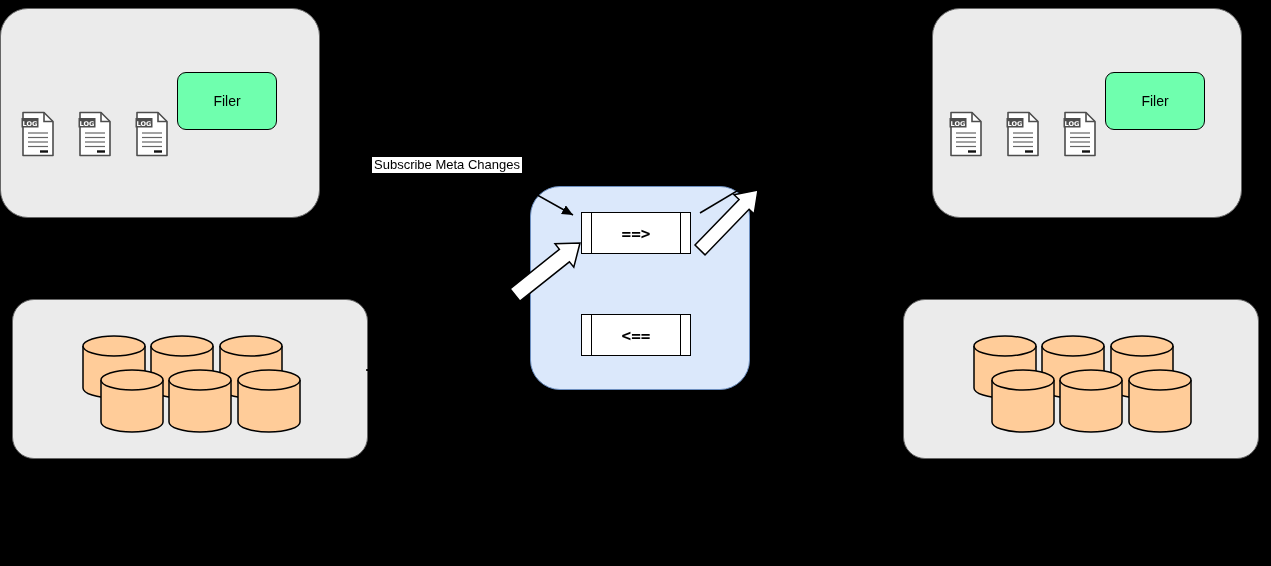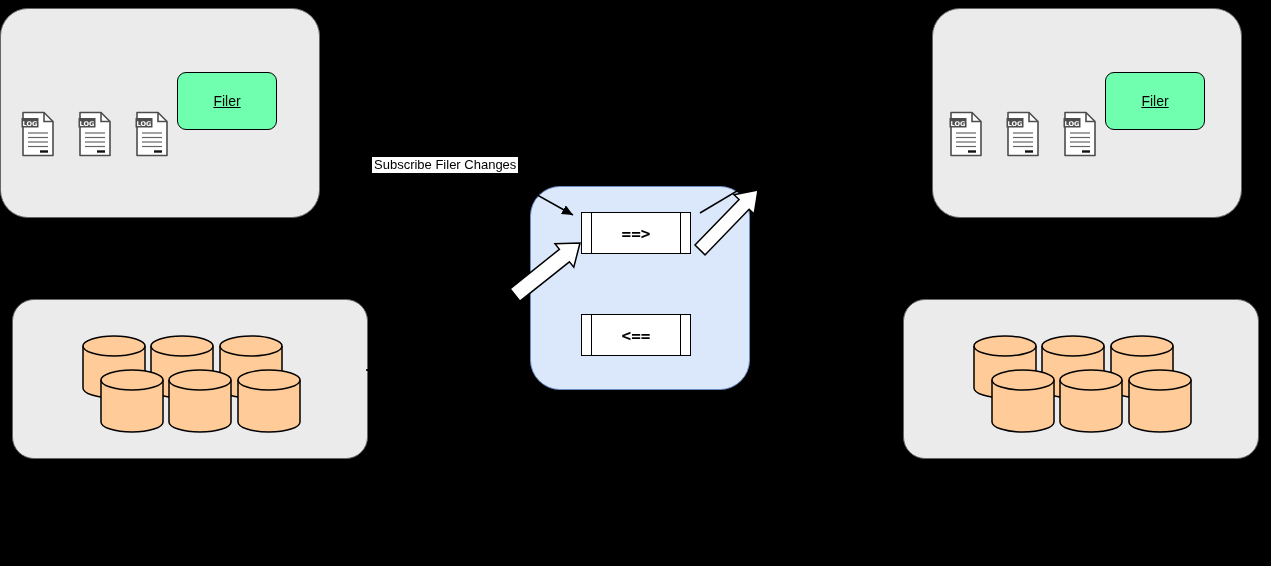--- a/index.html
+++ b/index.html
@@ -24,21 +24,21 @@
   .log-row{position:absolute;display:flex;gap:23px;}
   #left-filer-group .log-row{left:20px;top:102px;}
   #right-filer-group .log-row{left:16px;top:102px;}
 
   .filer{
     position:absolute;width:100px;height:58px;box-sizing:border-box;
     background:var(--filer-fill,#6fffae);
     border:1.5px solid var(--filer-stroke,#000);
     border-radius:9px;
     display:flex;align-items:center;justify-content:center;
-    font-size:14px;color:#000;text-decoration:underline;
+    font-size:14px;color:#000;
   }
   #left-filer-group .filer{left:176px;top:63px;}
   #right-filer-group .filer{left:172px;top:63px;}
 
   .broker{
     position:absolute;left:530px;top:186px;width:220px;height:204px;box-sizing:border-box;
     background:var(--broker-fill,#dbe8fb);
     border:1.5px solid var(--broker-stroke,#6c8ebf);
     border-radius:30px;
   }
@@ -171,21 +171,21 @@
 
   <div class="broker">
     <div class="queue" id="queue-forward">
       <span class="queue-label">==&gt;</span>
     </div>
     <div class="queue" id="queue-backward">
       <span class="queue-label">&lt;==</span>
     </div>
   </div>
 
-  <div class="annotation">Subscribe Filer Changes</div>
+  <div class="annotation">Subscribe Meta Changes</div>
 
   <div class="group" id="left-volume-group">
     <svg class="volumes-svg" width="356" height="160" viewBox="0 0 356 160">
       <g style="fill:var(--cylinder-fill);stroke:var(--cylinder-stroke);stroke-width:1.5">
         <path d="M70,46 V88 A31,10 0 0 0 132,88 V46"></path>
           <ellipse cx="101" cy="46" rx="31" ry="10"></ellipse>
         <path d="M138,46 V88 A31,10 0 0 0 200,88 V46"></path>
           <ellipse cx="169" cy="46" rx="31" ry="10"></ellipse>
         <path d="M207,46 V88 A31,10 0 0 0 269,88 V46"></path>
           <ellipse cx="238" cy="46" rx="31" ry="10"></ellipse>

